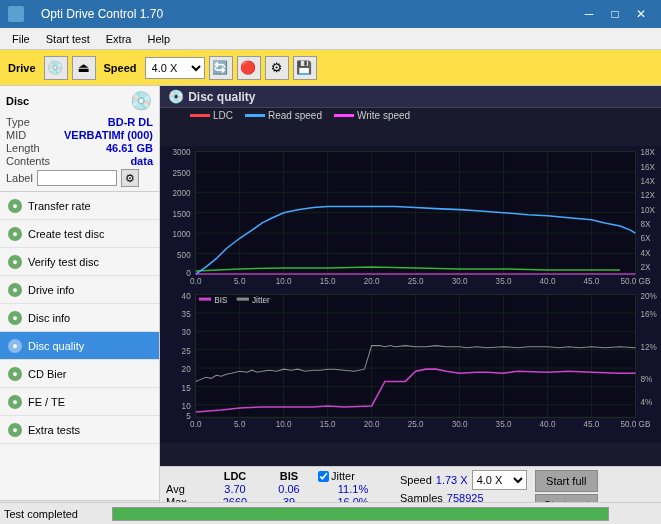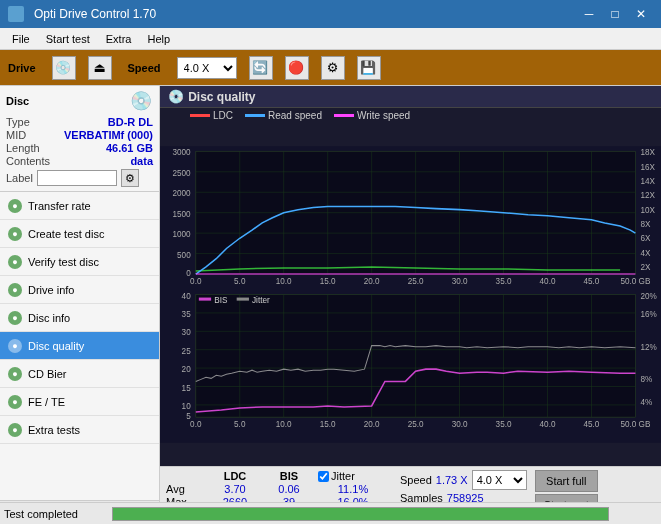--- a/index.html
+++ b/index.html
@@ -20,21 +20,21 @@
       height: 28px;
       display: flex;
       align-items: center;
       padding: 0 8px;
       justify-content: space-between;
       user-select: none;
     }
     .titlebar-title {
       display: flex;
       align-items: center;
-      gap: 10px;
+      gap: 17px;
       font-size: 12px;
     }
     .titlebar-icon {
       width: 16px;
       height: 16px;
       background: #5aa0d0;
       border-radius: 2px;
       display: inline-block;
     }
     .titlebar-controls {
@@ -64,27 +64,27 @@
       border-bottom: 1px solid #ccc;
     }
     .menu-item {
       padding: 2px 8px;
       cursor: pointer;
       font-size: 11px;
     }
 
     
     .toolbar {
-      background: #a16207;
+      background: #fde047;
       height: 36px;
       display: flex;
       align-items: center;
       padding: 0 4px;
       border-bottom: 1px solid #ccc;
-      gap: 12px;
+      gap: 4px;
     }
     .toolbar-label {
       font-size: 11px;
       font-weight: bold;
       color: #000;
       padding: 0 4px;
     }
     .drive-select {
       height: 22px;
       font-size: 11px;

